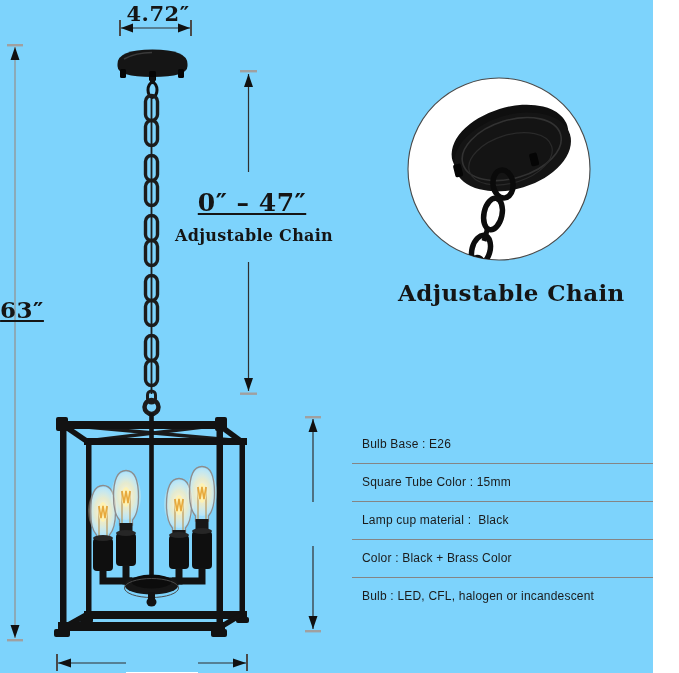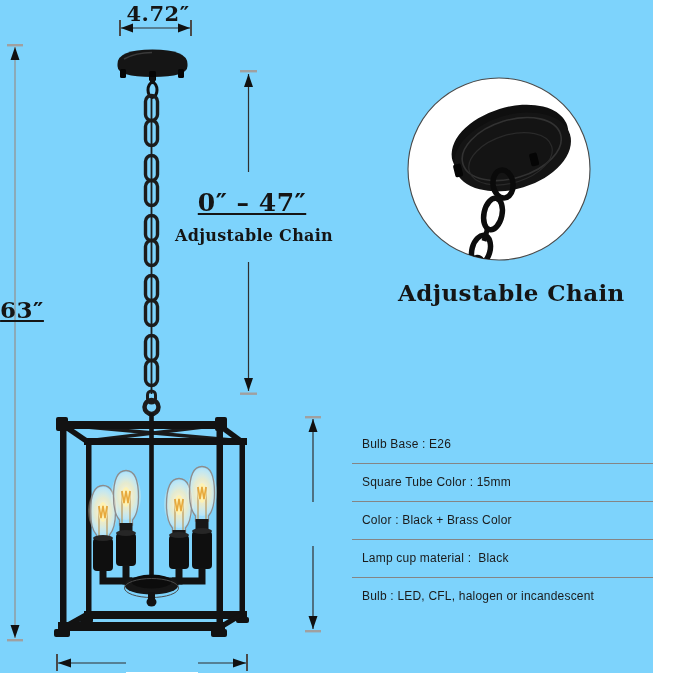--- a/index.html
+++ b/index.html
@@ -203,18 +203,18 @@
   <div class="dim-label lbl-top">4.72″</div>
   <div class="dim-label lbl-63">63″</div>
   <div class="dim-label lbl-range">0″ – 47″</div>
   <div class="dim-label lbl-range-sub">Adjustable Chain</div>
   <div class="dim-label lbl-118">11.8″</div>
   <div class="dim-label lbl-inset">Adjustable Chain</div>
 
   <div id="spec-table">
     <div class="spec-row rule">Bulb Base : E26</div>
     <div class="spec-row rule">Square Tube Color : 15mm</div>
+    <div class="spec-row rule">Lamp cup material :  Black</div>
     <div class="spec-row rule">Color : Black + Brass Color</div>
-    <div class="spec-row rule">Lamp cup material :  Black</div>
     <div class="spec-row">Bulb : LED, CFL, halogen or incandescent</div>
   </div>
 
 </div>
 
 </body></html>

